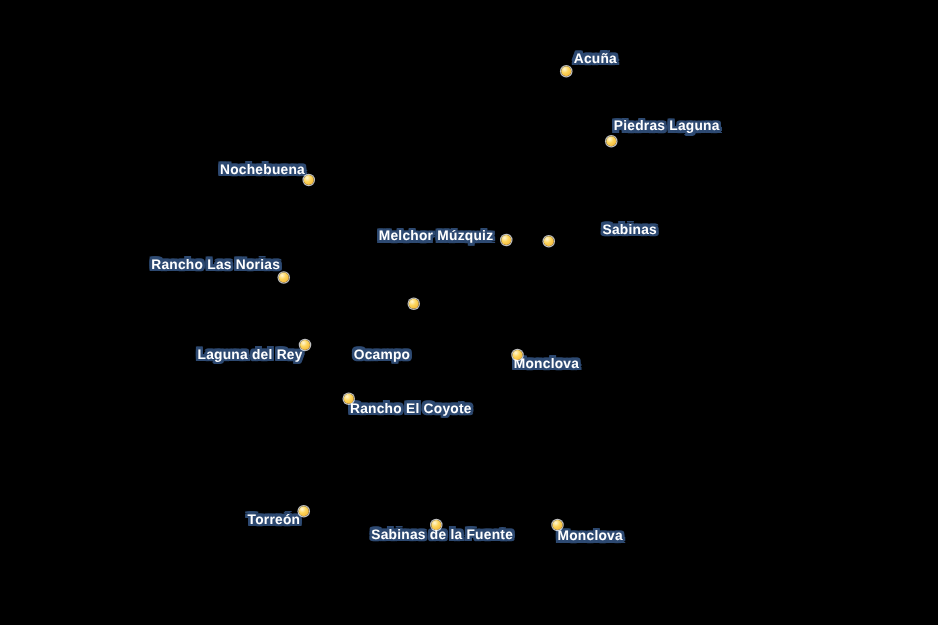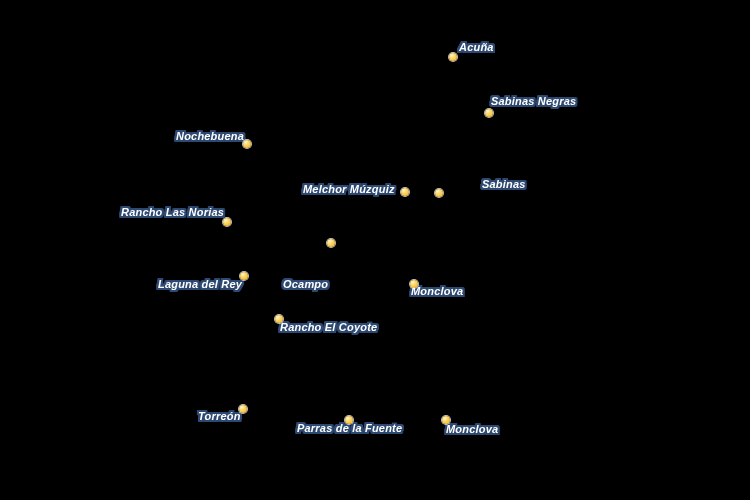--- a/index.html
+++ b/index.html
@@ -14,21 +14,20 @@
   html, body {
     width: 750px; height: 500px;
     overflow: hidden;
     background: var(--bg);
     font-family: "Liberation Sans", sans-serif;
   }
   .map-canvas {
     position: relative;
     width: 598px; height: 500px;
     background: var(--bg);
-    font-style: italic;
   }
   .marker {
     position: absolute;
     width: 8px; height: 8px;
     border-radius: 50%;
     transform: translate(-50%, -50%);
     background: radial-gradient(circle at 35% 30%, var(--marker-hi) 0%, #fdd55a 40%, #f0a82c 100%);
     box-shadow: 0 0 0 1px var(--marker-stroke);
     z-index: 2;
     cursor: pointer;
@@ -54,37 +53,37 @@
       -2px -2px 0 var(--halo),  2px -2px 0 var(--halo),
       -2px  2px 0 var(--halo),  2px  2px 0 var(--halo);
   }
 </style>
 </head>
 <body>
 
 <div class="map-canvas" id="map-canvas">
     <div class="city-label" style="left: 459px; top: 41px;">Acuña</div>
     <div class="marker" style="left: 453px; top: 57px;"></div>
-    <div class="city-label" style="left: 491px; top: 95px;">Sabinas Negras</div>
+    <div class="city-label" style="left: 491px; top: 95px;">Piedras Laguna</div>
     <div class="marker" style="left: 489px; top: 113px;"></div>
     <div class="city-label" style="left: 176px; top: 130px;">Nochebuena</div>
     <div class="marker" style="left: 247px; top: 144px;"></div>
     <div class="city-label" style="left: 303px; top: 183px;">Melchor Múzquiz</div>
     <div class="marker" style="left: 405px; top: 192px;"></div>
     <div class="city-label" style="left: 438px; top: 178px; padding-left: 44px;">Sabinas</div>
     <div class="marker" style="left: 439px; top: 193px;"></div>
     <div class="city-label" style="left: 121px; top: 206px;">Rancho Las Norias</div>
     <div class="marker" style="left: 227px; top: 222px;"></div>
     <div class="city-label" style="left: 283px; top: 246px; margin-top: 32px;">Ocampo</div>
     <div class="marker" style="left: 331px; top: 243px;"></div>
     <div class="city-label" style="left: 158px; top: 278px;">Laguna del Rey</div>
     <div class="marker" style="left: 244px; top: 276px;"></div>
     <div class="city-label" style="left: 411px; top: 285px;">Monclova</div>
     <div class="marker" style="left: 414px; top: 284px;"></div>
     <div class="city-label" style="left: 280px; top: 321px;">Rancho El Coyote</div>
     <div class="marker" style="left: 279px; top: 319px;"></div>
     <div class="city-label" style="left: 198px; top: 410px;">Torreón</div>
     <div class="marker" style="left: 243px; top: 409px;"></div>
-    <div class="city-label" style="left: 297px; top: 422px;">Parras de la Fuente</div>
+    <div class="city-label" style="left: 297px; top: 422px;">Sabinas de la Fuente</div>
     <div class="marker" style="left: 349px; top: 420px;"></div>
     <div class="city-label" style="left: 446px; top: 423px;">Monclova</div>
     <div class="marker" style="left: 446px; top: 420px;"></div>
   </div>
 
 </body></html>

